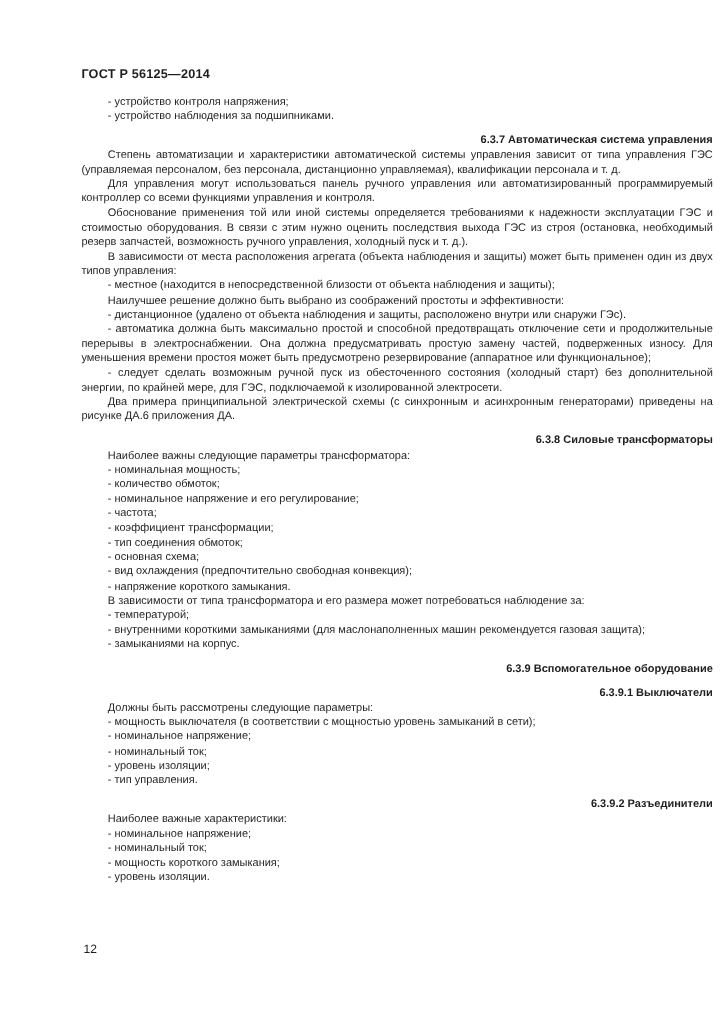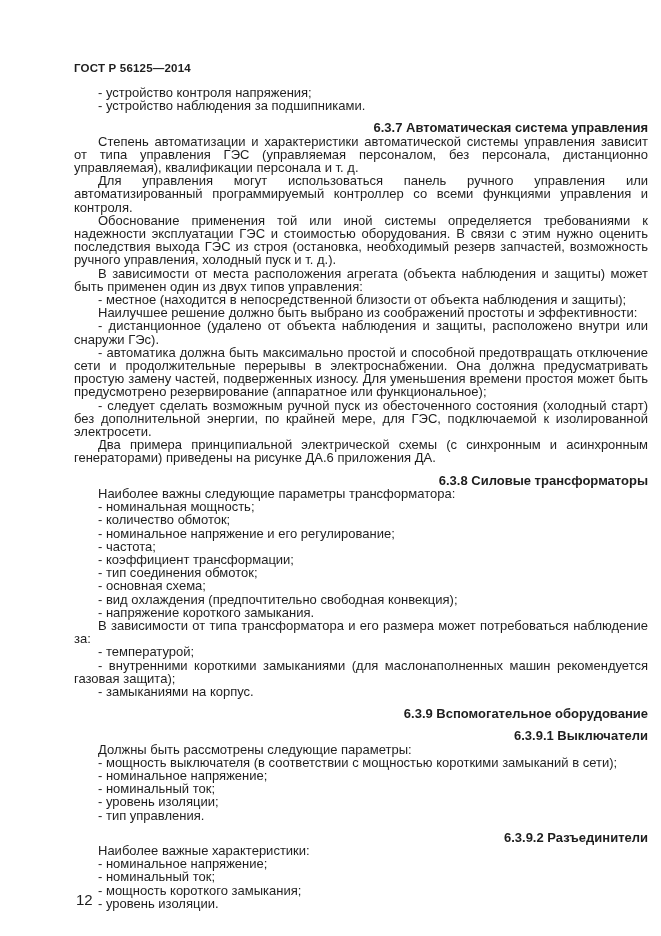--- a/index.html
+++ b/index.html
@@ -24,41 +24,41 @@
     font-weight: bold;
     letter-spacing: 0.2px;
     white-space: nowrap;
     text-align: right;
   }
   .doc-body {
     position: absolute;
     left: 74px;
     top: 86px;
     width: 574px;
-    font-size: 13px;
+    font-size: 10px;
     line-height: 13.2px;
     text-align: justify;
   }
   .block {
     text-indent: 24px;
     margin: 0;
   }
   .block.h {
     font-weight: bold;
     text-align: right;
     margin-top: 9px;
     white-space: nowrap;
   }
   .it {
   }
   .page-number {
     position: absolute;
     left: 76px;
-    top: 891px;
-    font-size: 15px;
+    top: 857px;
+    font-size: 11px;
   }
 </style>
 </head>
 <body>
 
 <div class="running-header">ГОСТ Р 56125—2014</div>
 
 <main class="doc-body">
     <div class="block li"><span>- устройство контроля напряжения;</span></div>
     <div class="block li"><span>- устройство наблюдения за подшипниками.</span></div>
@@ -84,21 +84,21 @@
     <div class="block li"><span>- основная схема;</span></div>
     <div class="block li"><span>- вид охлаждения (предпочтительно свободная конвекция);</span></div>
     <div class="block li"><span>- напряжение короткого замыкания.</span></div>
     <div class="block p"><span>В зависимости от типа трансформатора и его размера может потребоваться наблюдение за:</span></div>
     <div class="block li"><span>- температурой;</span></div>
     <div class="block li"><span>- внутренними короткими замыканиями (для маслонаполненных машин рекомендуется газовая защита);</span></div>
     <div class="block li"><span>- замыканиями на корпус.</span></div>
     <div class="block h"><span>6.3.9 Вспомогательное оборудование</span></div>
     <div class="block h"><span>6.3.9.1 Выключатели</span></div>
     <div class="block p"><span>Должны быть рассмотрены следующие параметры:</span></div>
-    <div class="block li"><span>- мощность выключателя (в соответствии с мощностью короткими замыканий в сети);</span></div>
+    <div class="block li"><span>- мощность выключателя (в соответствии с мощностью уровень замыканий в сети);</span></div>
     <div class="block li"><span>- номинальное напряжение;</span></div>
     <div class="block li"><span>- номинальный ток;</span></div>
     <div class="block li"><span>- уровень изоляции;</span></div>
     <div class="block li"><span>- тип управления.</span></div>
     <div class="block h"><span>6.3.9.2 Разъединители</span></div>
     <div class="block p"><span>Наиболее важные характеристики:</span></div>
     <div class="block li"><span>- номинальное напряжение;</span></div>
     <div class="block li"><span>- номинальный ток;</span></div>
     <div class="block li"><span>- мощность короткого замыкания;</span></div>
     <div class="block li"><span>- уровень изоляции.</span></div>

